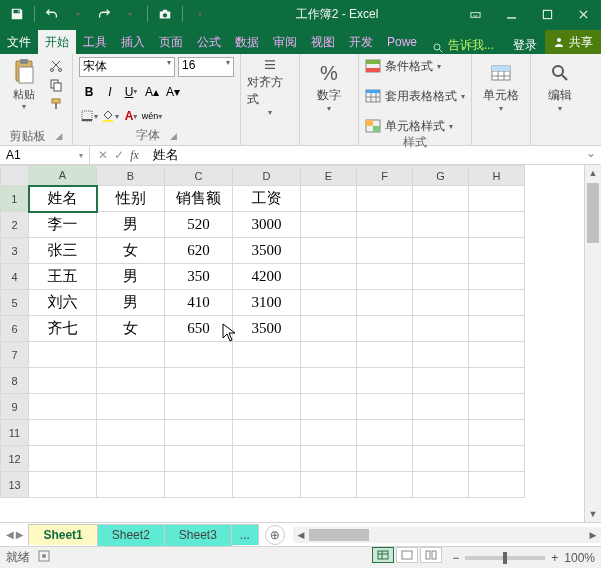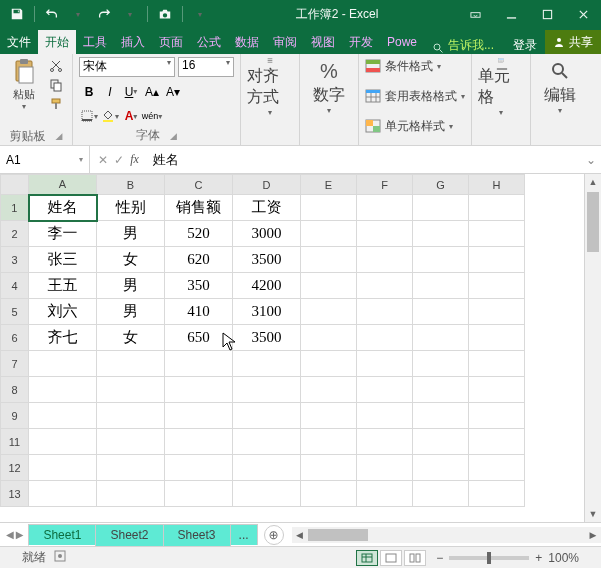--- a/index.html
+++ b/index.html
@@ -36,25 +36,25 @@
 .font-top{display:flex;gap:3px;align-items:center}
 .combo{background:#fff;border:1px solid #aaa;height:20px;display:flex;align-items:flex-start;padding:0 3px;font-size:12px}
 .combo .dd{margin-left:auto;font-size:8px;color:#666;padding-left:3px}
 .font-name{width:96px}
 .font-size{width:56px}
 .fbtn{width:20px;height:20px;display:flex;align-items:center;justify-content:center;border:1px solid transparent}
 .fbtn svg{width:14px;height:14px}
 .font-mid,.font-bot{display:flex;gap:1px;align-items:center;margin-top:2px}
 .vgroup{display:flex;flex-direction:column;align-items:center;justify-content:center;width:46px;height:60px}
 .vgroup svg{width:24px;height:24px}
-.vgroup .lbl{font-size:16px;color:#444;margin-top:2px}
+.vgroup .lbl{font-size:12px;color:#444;margin-top:2px}
 .styles-body{display:flex;flex-direction:column;gap:12px}
 .srow{display:flex;align-items:center;gap:4px;height:18px;font-size:11px;color:#444}
 .srow svg{width:16px;height:14px}
-.namebar{background:#fff;height:28px;border-bottom:1px solid #d4d4d4;display:flex;align-items:center}
+.namebar{background:#fff;height:19px;border-bottom:1px solid #d4d4d4;display:flex;}
 .namebox{width:90px;border-right:1px solid #d4d4d4;height:100%;display:flex;align-items:center;padding:0 6px;background:#fff}
 .namebox .dd{margin-left:auto;color:#888;font-size:8px}
 .fx-btns{display:flex;align-items:center;gap:6px;padding:0 8px;color:#999}
 .fx-btns .fx{font-style:italic;font-family:Georgia,serif;color:#555}
 .fbar{flex:1;padding:0 6px;font-size:13px;color:#000}
 .fbar-expand{width:20px;text-align:center;color:#888}
 .sheet-area{flex:1;display:flex;overflow:hidden;position:relative;background:#fff}
 .grid{flex:1;overflow:hidden}
 table{border-collapse:collapse;table-layout:fixed}
 th,td{border:1px solid #d9d9d9;height:20px;font-size:13px;background:#fff}
@@ -65,27 +65,27 @@
 .rowhdr.selrow{background:#d3e3d3}
 td.data{text-align:center;padding:0 4px;height:26px;font-size:15px;font-family:"SimSun","宋体",serif}
 td.selcell{border:2px solid #217346}
 .vscroll{width:17px;background:#f1f1f1;border-left:1px solid #d4d4d4;position:relative}
 .vthumb{position:absolute;left:2px;right:2px;top:18px;height:60px;background:#c1c1c1}
 .varrow{position:absolute;left:0;right:0;height:16px;display:flex;align-items:center;justify-content:center;color:#666;font-size:9px}
 .sheettabs{height:24px;background:#fff;border-top:1px solid #d4d4d4;display:flex;align-items:center}
 .stnav{display:flex;gap:2px;padding:0 6px;color:#888}
 .stnav span{font-size:10px}
 .stab{padding:3px 14px;border:1px solid #ccc;border-bottom:none;background:#5eead4;font-size:12px;color:#444;margin-left:-1px}
-.stab.active{background:#5eead4;border-bottom:1px solid #fff;color:#0d6d3f;font-weight:normal}
+.stab.active{background:#fef9c3;border-bottom:1px solid #fff;color:#0d6d3f;font-weight:bold}
 .stab.dots{padding:3px 8px}
 .addsheet{width:20px;height:20px;border:1px solid #ccc;border-radius:10px;display:flex;align-items:center;justify-content:center;margin-left:6px;color:#666}
 .hscroll{flex:1;margin-left:8px;height:16px;background:#f1f1f1;position:relative;display:flex;align-items:center}
 .hthumb{position:absolute;left:16px;width:60px;top:2px;bottom:2px;background:#c1c1c1}
 .harrow{width:16px;text-align:center;color:#666;font-size:9px}
-.statusbar{height:22px;background:#f1f1f1;border-top:1px solid #d4d4d4;display:flex;align-items:center;padding:0 22px;font-size:11px;color:#555}
+.statusbar{height:22px;background:#f1f1f1;border-top:1px solid #d4d4d4;display:flex;padding:0 6px;font-size:11px;color:#555}
 .status-left{flex:1;display:flex;align-items:center;gap:8px}
 .viewbtns{display:flex;gap:2px;margin-right:10px}
 .vbtn{width:22px;height:16px;border:1px solid #ccc;display:flex;align-items:center;justify-content:center;background:#fff}
 .vbtn.active{background:#d0e6d8;border-color:#217346}
 .zoom{display:flex;align-items:center;gap:6px}
 .zslider{width:80px;height:4px;background:#ccc;position:relative}
 .zslider .zt{position:absolute;left:38px;top:-4px;width:4px;height:12px;background:#666}
 .cursor{position:absolute;left:222px;top:158px;pointer-events:none}
 .cursor svg{width:16px;height:20px}
 </style>
@@ -314,20 +314,23 @@
       <div class="srow">
           <svg viewBox="0 0 16 14">
             <rect x="1" y="1" width="14" height="12" fill="none" stroke="#888"></rect>
             <rect x="1" y="1" width="7" height="6" fill="#ffb74d"></rect>
             <rect x="8" y="7" width="7" height="6" fill="#81c784"></rect>
           </svg>
           <span>单元格样式</span>
           <span class="drop">▾</span>
         </div>
     </div>
+    <div class="group-label">
+        <span>样式</span>
+      </div>
   </div>
 
   <div class="group">
     <div class="vgroup">
       <svg viewBox="0 0 24 24">
           <rect x="3" y="5" width="18" height="14" fill="#fff" stroke="#888"></rect>
           <path d="M3 10h18M3 15h18M9 5v14M15 5v14" stroke="#888"></path>
           <rect x="3" y="5" width="18" height="5" fill="#bbdefb"></rect>
         </svg>
       <span class="lbl">单元格</span>

